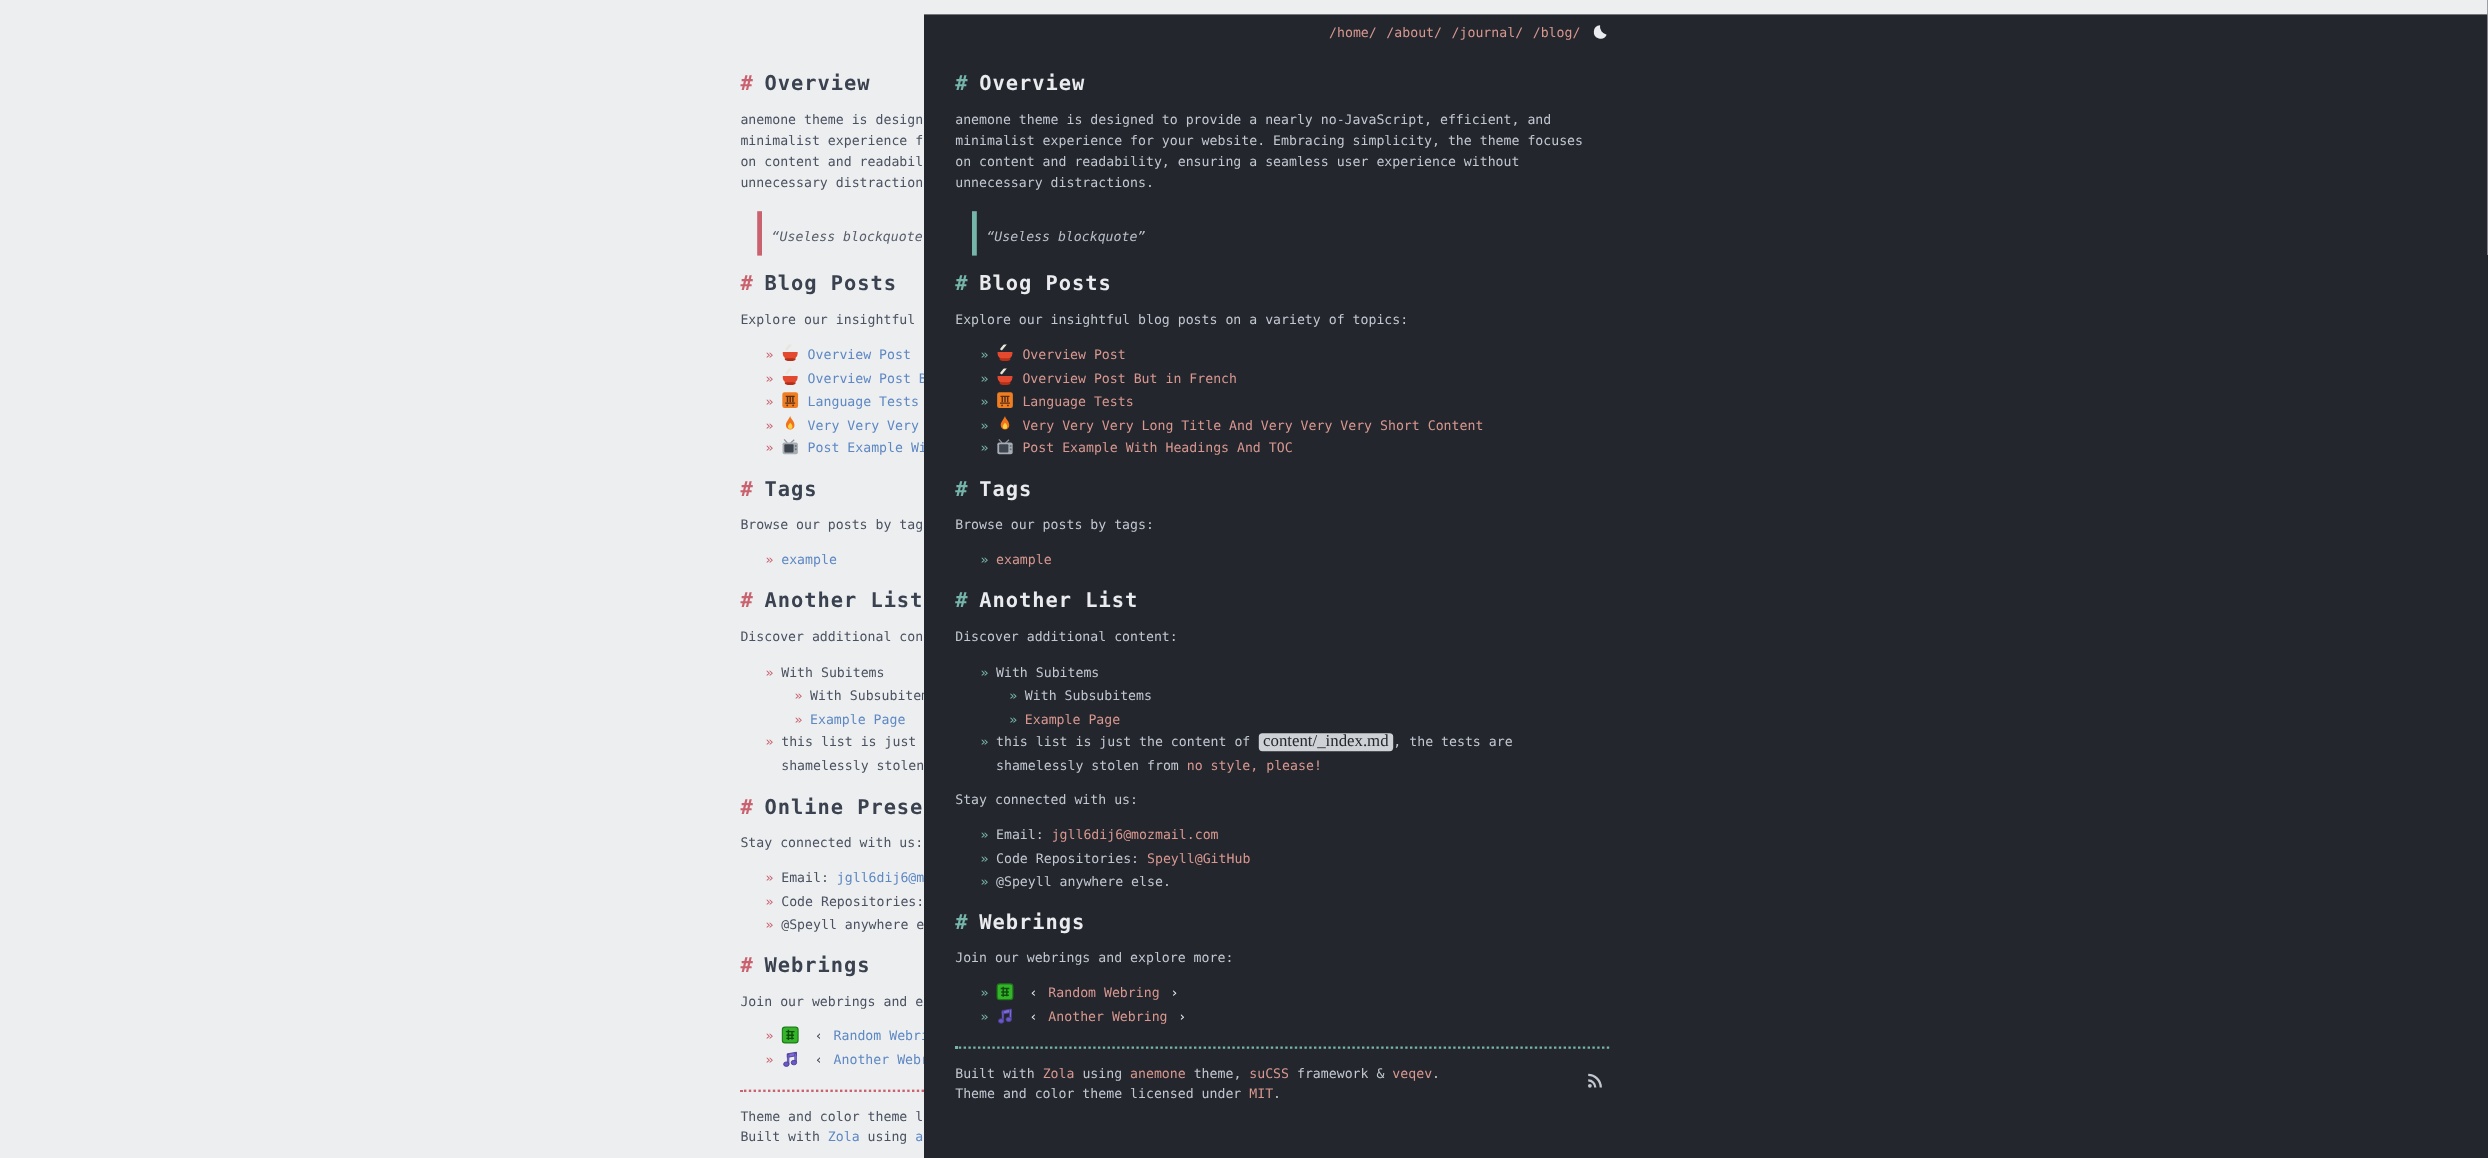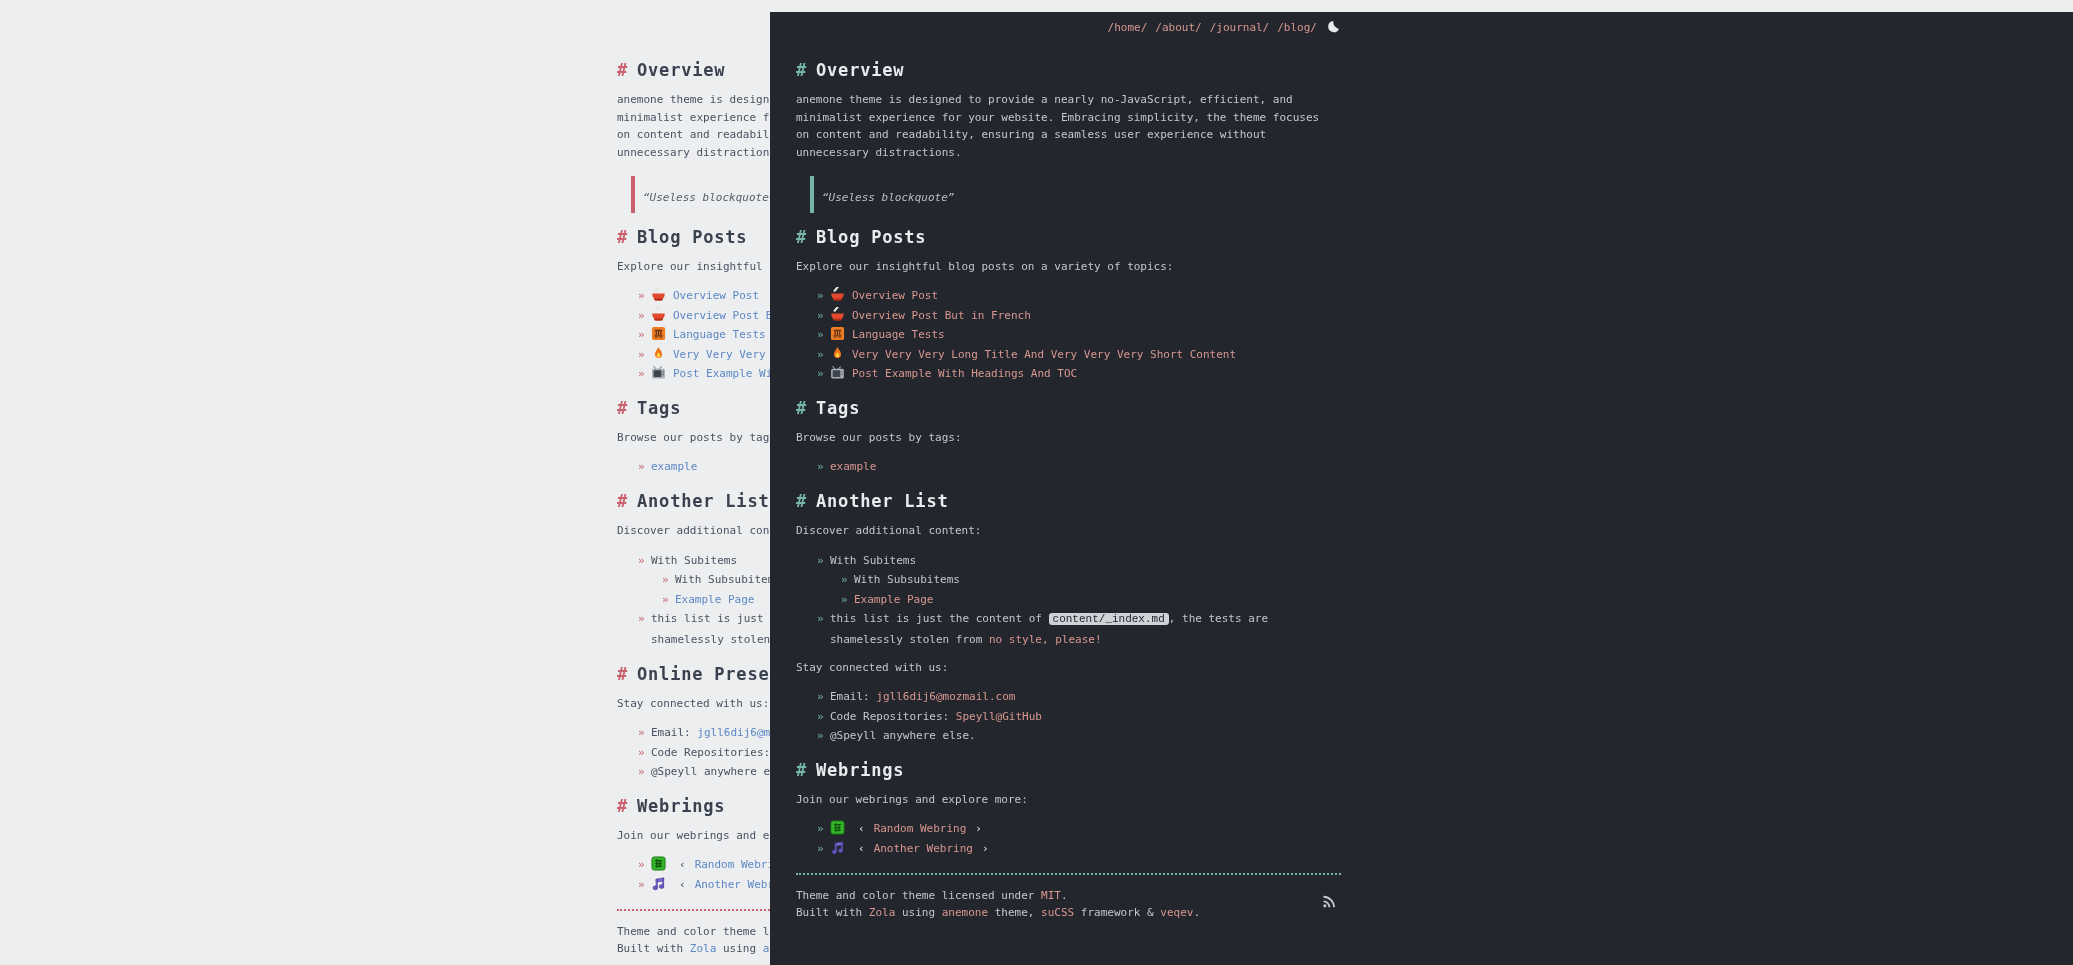--- a/index.html
+++ b/index.html
@@ -38,21 +38,21 @@
   ul ul{margin:0 0 0 24px}
   li{position:relative;padding-left:34px;line-height:19.6px;white-space:pre-line}
   .bullet{position:absolute;left:21px;color:var(--accent)}
   a{color:var(--link);text-decoration:none}
   .li-icon{display:inline-block;width:16px;height:15px;vertical-align:-3px;margin-right:6px}
   .li-icon svg{display:block}
   .ring-icon{margin-right:12px}
   .ring-arrow{color:var(--head);margin:0 9px 0 0}
   .ring-arrow.next{margin:0 0 0 9px}
 
-  code{font-family:Liberation Mono, monospace;font-size:11px;
+  code{font-family:Liberation Serif, serif;font-size:14px;
        background:var(--code-bg);color:var(--code-fg);padding:0 4px;border-radius:3px}
 
   hr{border:none;border-top:2px dotted var(--accent);margin:14px 0 0;height:0}
 
   footer{margin-top:12px;position:relative}
   footer .f-line{line-height:17.5px}
   .rss-link{position:absolute;right:4px;top:50%;transform:translateY(-50%);
       color:var(--fg);display:inline-flex}
 </style>
 </head>
@@ -300,22 +300,22 @@
                 <rect x="5.4" y="3.8" width="1.5" height="8.4" fill="#7e6bd8" stroke="#4c3f96" stroke-width="0.6"></rect>
                 <rect x="12.1" y="2.6" width="1.5" height="8" fill="#7e6bd8" stroke="#4c3f96" stroke-width="0.6"></rect>
                 <ellipse cx="4.6" cy="12.6" rx="2.4" ry="2" fill="#6a58c6" stroke="#4c3f96" stroke-width="0.8"></ellipse>
                 <ellipse cx="11.3" cy="11.2" rx="2.4" ry="2" fill="#6a58c6" stroke="#4c3f96" stroke-width="0.8"></ellipse>
               </svg></span><span class="ring-arrow">‹</span><a href="#">Another Webring</a><span class="ring-arrow next">›</span></li>
     </ul>
 
     <hr>
 
     <footer>
+      <div class="f-line"><span>Built with </span><a href="#">Zola</a><span> using </span><a href="#">anemone</a><span> theme, </span><a href="#">suCSS</a><span> framework &amp; </span><a href="#">veqev</a><span>.</span></div>
       <div class="f-line"><span>Theme and color theme licensed under </span><a href="#">MIT</a><span>.</span></div>
-      <div class="f-line"><span>Built with </span><a href="#">Zola</a><span> using </span><a href="#">anemone</a><span> theme, </span><a href="#">suCSS</a><span> framework &amp; </span><a href="#">veqev</a><span>.</span></div>
       <a href="#" class="rss-link">
             <span><svg width="15" height="15" viewBox="0 0 16 16">
                 <circle cx="3.1" cy="12.9" r="1.7" fill="currentColor"></circle>
                 <path d="M1.6 8.1 a6.3 6.3 0 0 1 6.3 6.3" stroke="currentColor" stroke-width="2" fill="none"></path>
                 <path d="M1.6 3.2 a11.2 11.2 0 0 1 11.2 11.2" stroke="currentColor" stroke-width="2" fill="none"></path>
               </svg></span>
           </a>
     </footer>
 
   </div>

